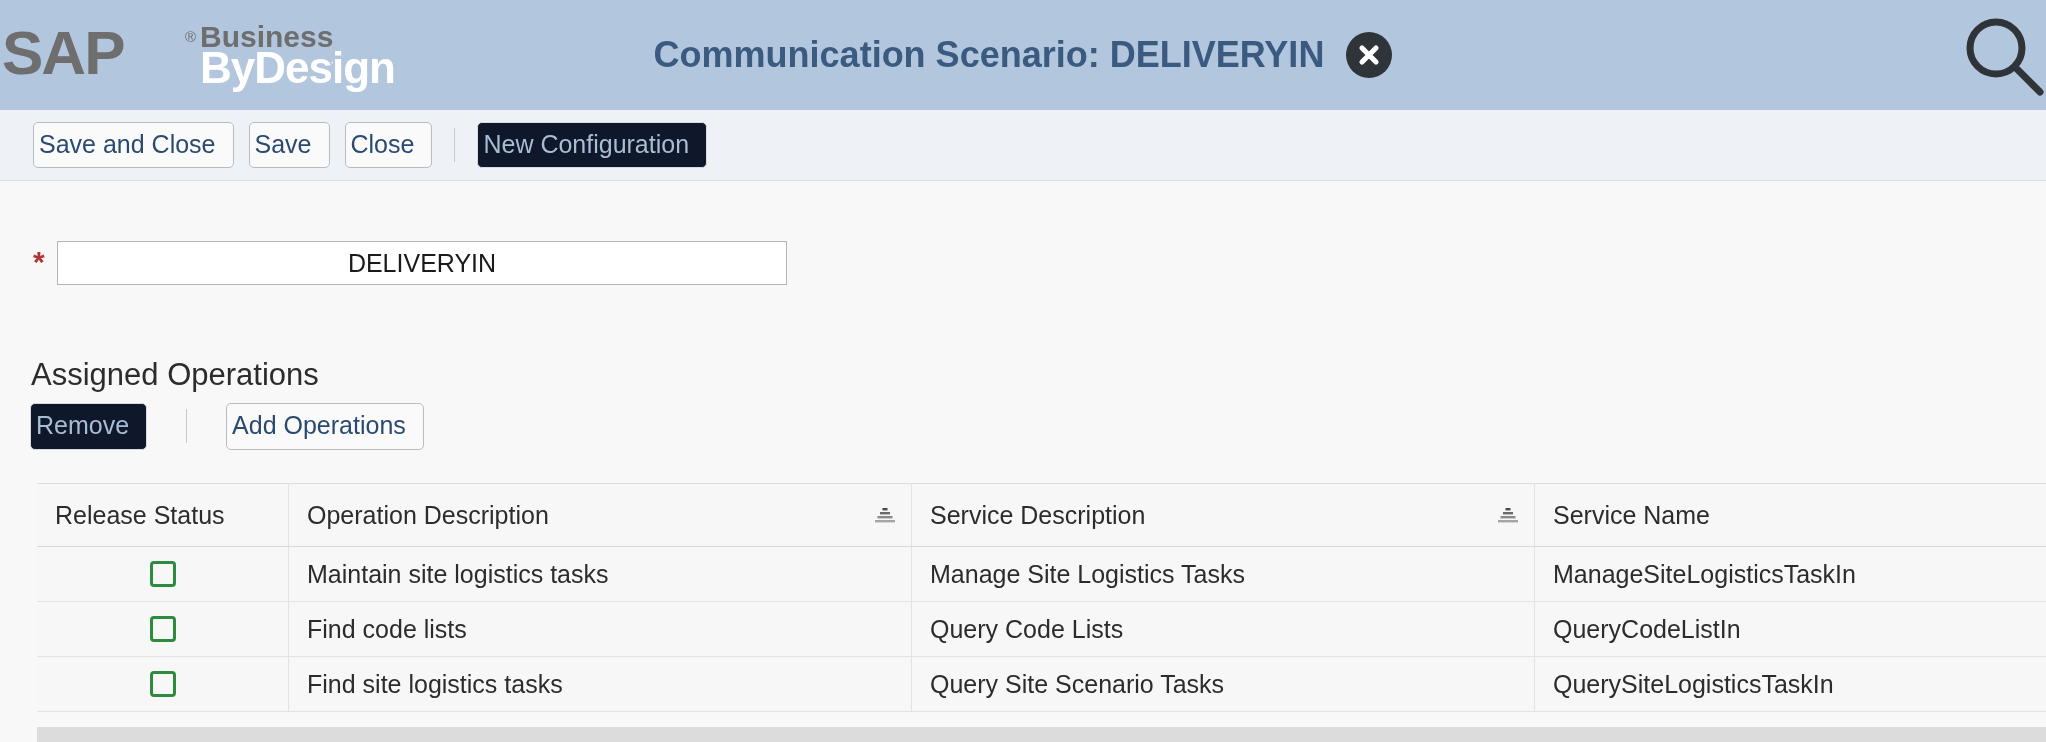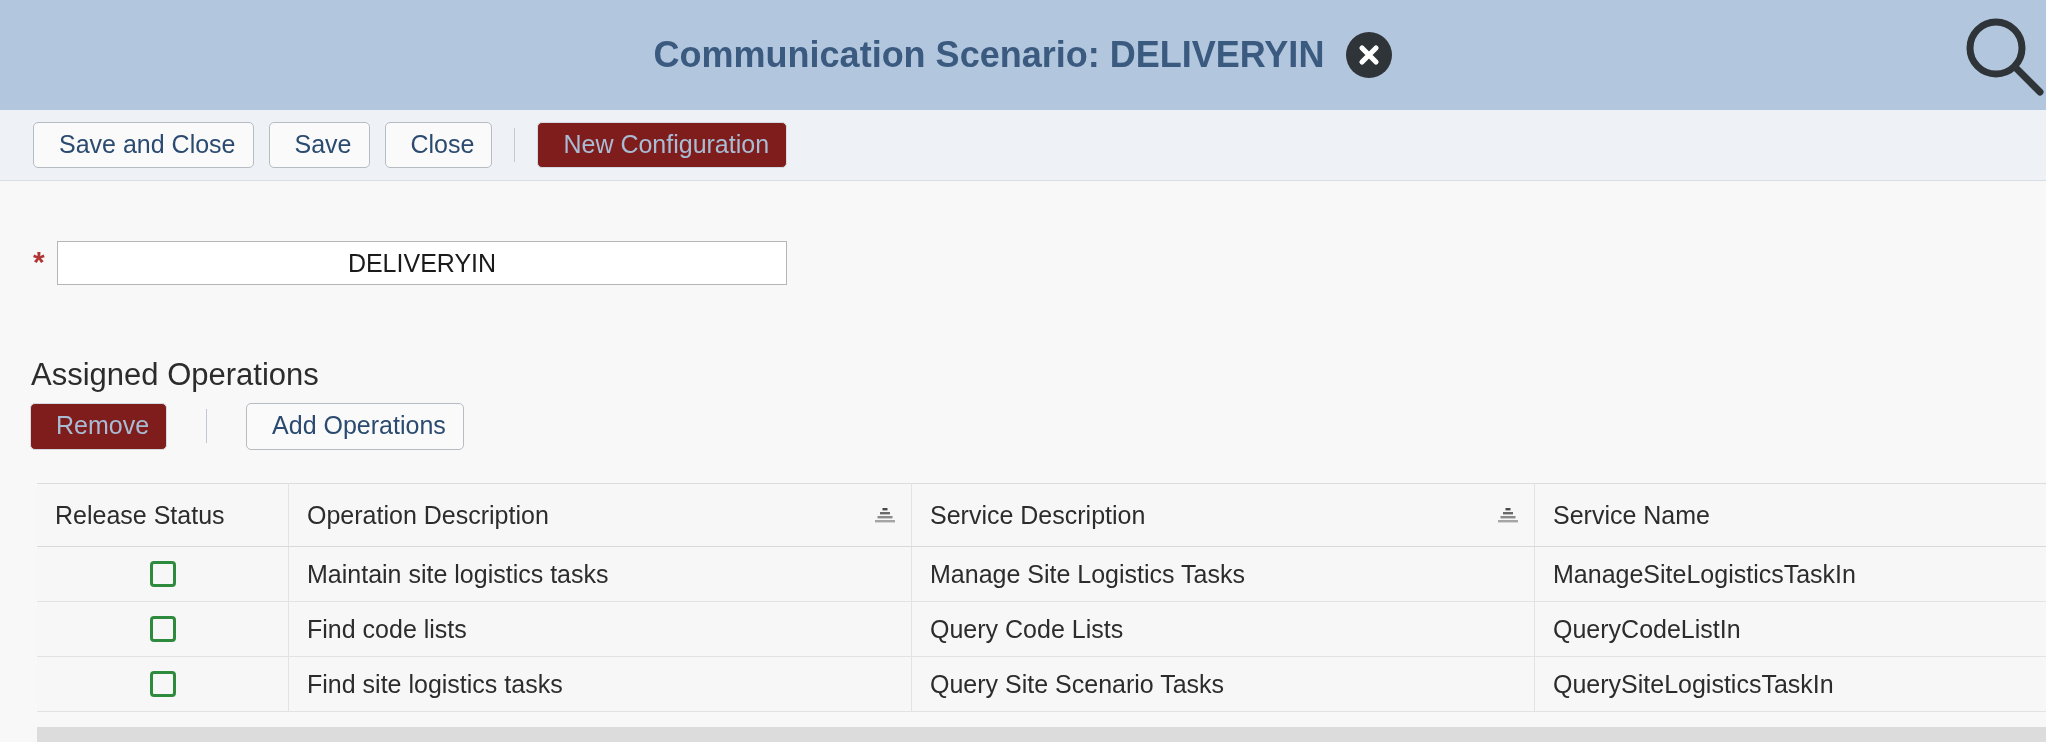--- a/index.html
+++ b/index.html
@@ -126,29 +126,29 @@
     padding-left: 33px;
     gap: 15px;
   }
   .btn {
     font-family: "Liberation Sans", sans-serif;
     font-size: 25px;
     color: #2b4a70;
     background: #fafafa;
     border: 1px solid #b7bcc3;
     border-radius: 5px;
-    padding: 7px 17px 9px 25px;
+    padding: 7px 17px 9px 5px;
     line-height: 1.15;
     cursor: pointer;
     white-space: nowrap;
   }
   .btn.disabled {
     color: #a8bdd4;
     border-color: #d6dbe1;
-    background: #7f1d1d;
+    background: #0f172a;
     cursor: default;
   }
   .tb-sep {
     width: 1px;
     height: 34px;
     background: #c3c9d1;
     margin: 0 7px;
   }
 
   
@@ -282,20 +282,27 @@
     height: 16px;
     background: #dcdcdc;
     cursor: pointer;
   }
 </style>
 </head>
 <body>
 
 <div class="header">
 
+  <div class="logo">
+    <span class="logo-sap">SAP</span>
+    <span class="logo-reg">®</span>
+    <span class="logo-business">Business</span>
+    <span class="logo-bydesign">ByDesign</span>
+    <span class="logo-bydesign-reg">·</span>
+  </div>
 
   <div class="header-title-wrap">
     <span class="header-title">Communication Scenario: DELIVERYIN</span>
     <span class="close-circle">
       <svg width="30" height="30" viewBox="0 0 30 30" aria-hidden="true">
         <path d="M8 8 L22 22 M22 8 L8 22" stroke="#ffffff" stroke-width="5.2" stroke-linecap="round"></path>
       </svg>
     </span>
   </div>
 

